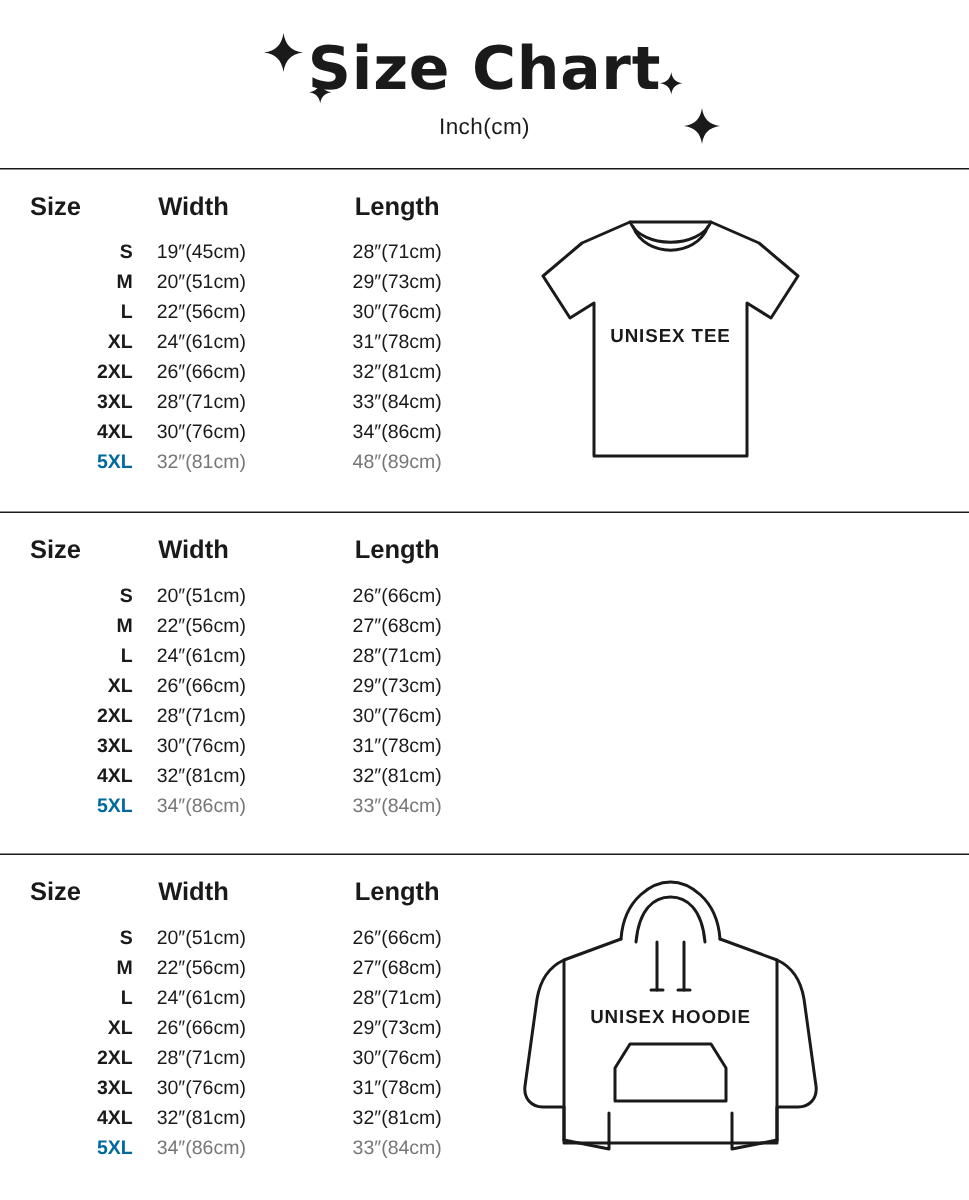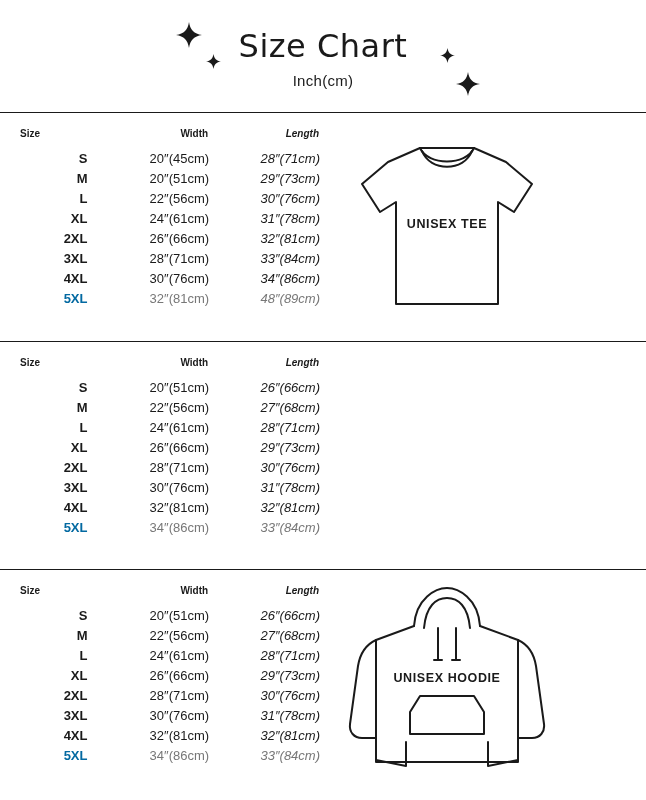--- a/index.html
+++ b/index.html
@@ -20,22 +20,22 @@
   .header {
     height: 112px;
     position: relative;
     display: flex;
     flex-direction: column;
     align-items: center;
     justify-content: center;
   }
   .title {
     font-family: "DejaVu Sans", sans-serif;
-    font-weight: normal;
-    font-size: 32px;
+    font-weight: bold;
+    font-size: 40px;
     letter-spacing: 0.5px;
     color: #1a1a1a;
     line-height: 1;
     margin: 0;
     padding-top: 6px;
   }
   .subtitle {
     font-family: "Liberation Sans", sans-serif;
     font-size: 15px;
     color: #1a1a1a;
@@ -73,32 +73,32 @@
     padding-left: 2px;
     padding-top: 14px;
   }
   table {
     border-collapse: collapse;
     font-size: 13px;
     width: 318px;
   }
   thead th {
     font-weight: bold;
-    font-size: 10px;
+    font-size: 17px;
     padding-bottom: 9px;
     color: #1a1a1a;
   }
   tbody td {
     padding: 2.5px 0;
     color: #1a1a1a;
     font-size: 13px;
   }
   .c-size  { width: 92px; text-align: right; padding-right: 16px; font-weight: bold; }
-  .c-width { width: 110px; text-align: right; }
-  .c-len   { width: 116px; text-align: right; font-style: italic; }
+  .c-width { width: 110px; text-align: left; }
+  .c-len   { width: 116px; text-align: center; }
   thead .c-size  { text-align: left; padding-left: 18px; padding-right: 0; }
   tbody tr:last-child td { color: #777777; }
   tbody tr:last-child td.c-size { color: #0369a1; }
 
   .art {
     flex: 1;
     display: flex;
     align-items: center;
     justify-content: flex-start;
     height: 100%;
@@ -149,21 +149,21 @@
       <thead>
         <tr>
           <th class="c-size">Size</th>
           <th class="c-width">Width</th>
           <th class="c-len">Length</th>
         </tr>
       </thead>
       <tbody>
         <tr>
           <td class="c-size">S</td>
-          <td class="c-width">20″(45cm)</td>
+          <td class="c-width">19″(45cm)</td>
           <td class="c-len">28″(71cm)</td>
         </tr>
         <tr>
           <td class="c-size">M</td>
           <td class="c-width">20″(51cm)</td>
           <td class="c-len">29″(73cm)</td>
         </tr>
         <tr>
           <td class="c-size">L</td>
           <td class="c-width">22″(56cm)</td>

